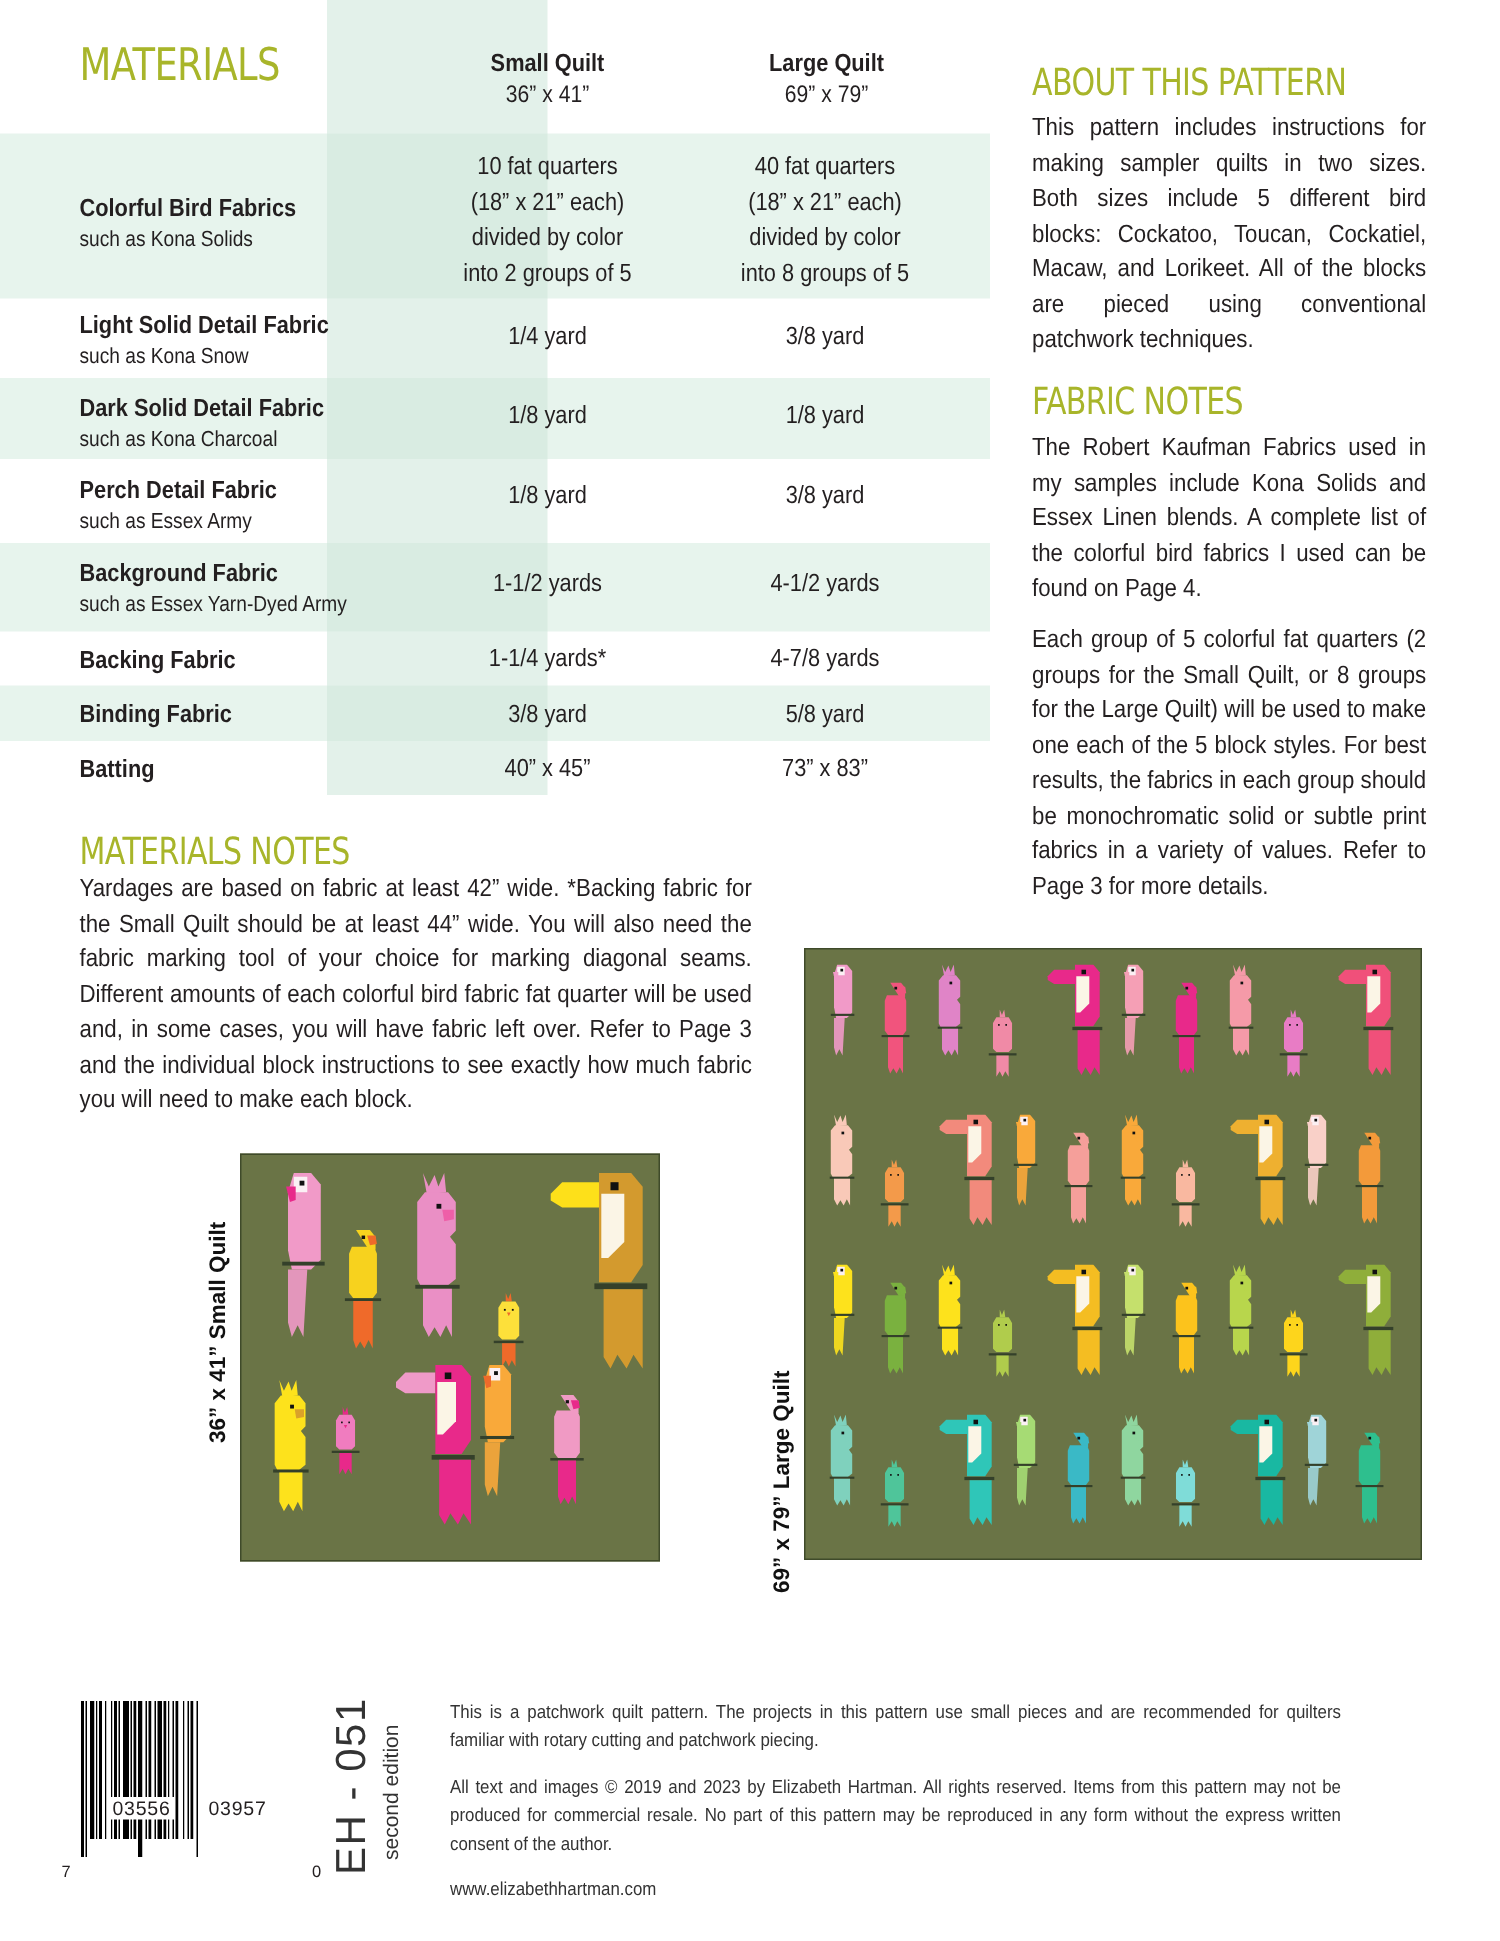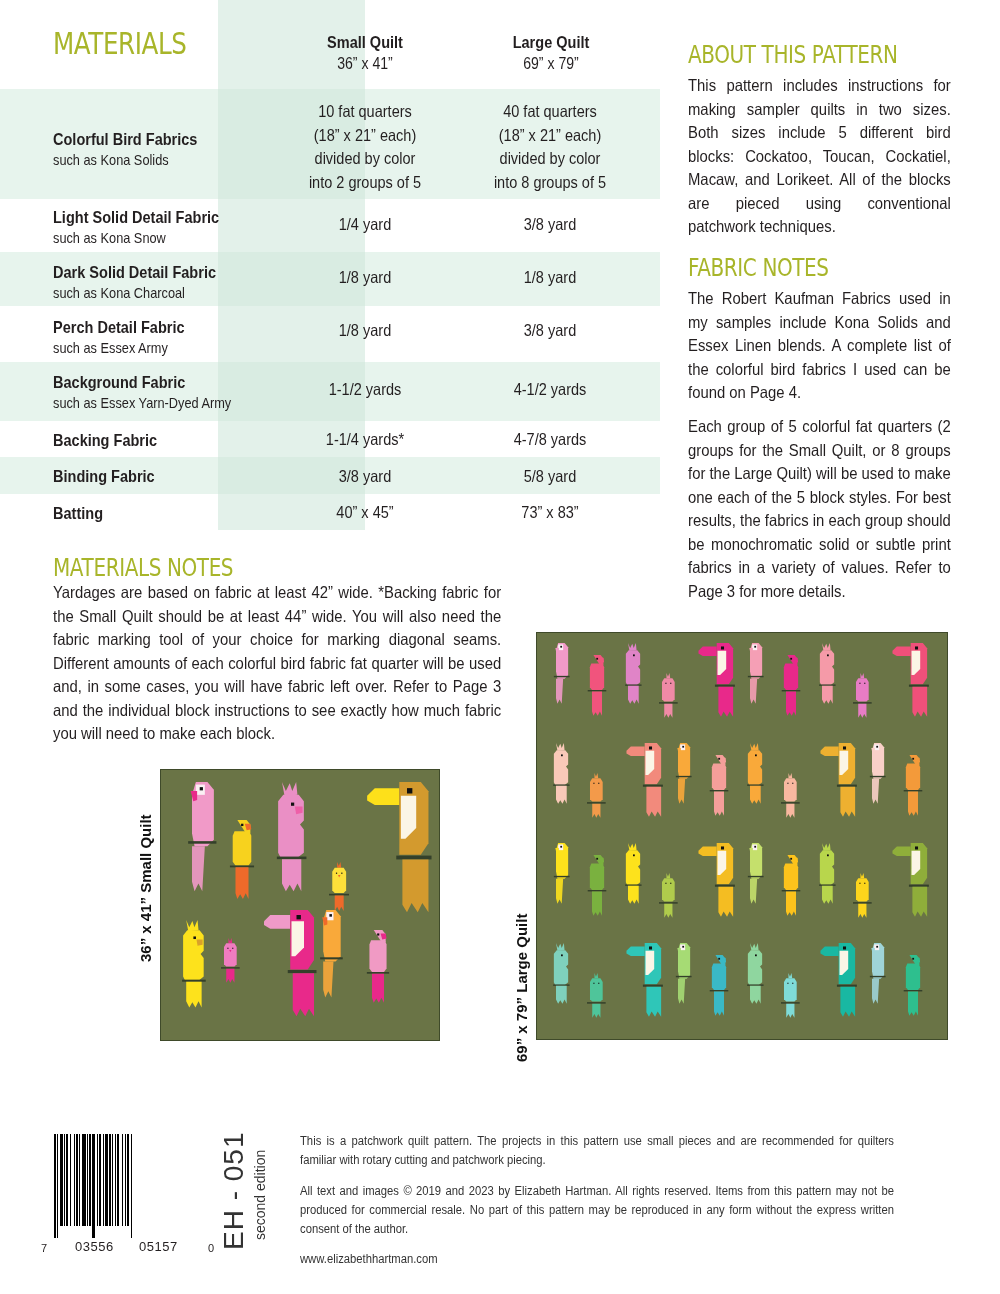--- a/index.html
+++ b/index.html
@@ -75,21 +75,21 @@
 
   .bird { position: absolute; }
 
   
   .barcode {
     position: absolute; left: 54px; top: 1134px; width: 150px; height: 104px;
     display: flex; align-items: flex-start; gap: 0;
   }
   .barcode span { display: block; background: #000; height: 92px; }
   .barcode-digits {
-    position: absolute; top: 1239px; font-size: 13px; font-family: "Liberation Sans", sans-serif; letter-spacing: 0.5px;
+    position: absolute; top: 1198px; font-size: 13px; font-family: "Liberation Sans", sans-serif; letter-spacing: 0.5px;
   }
   .bd-first { left: 41px; font-size: 11px; top: 1242px; }
   .bd-left { left: 73px; }
   .bd-right { left: 137px; }
   .bd-last { left: 208px; font-size: 11px; top: 1242px; }
 
   .sku {
     position: absolute; left: 218px; top: 1250px; font-size: 28px; white-space: nowrap;
     transform: rotate(-90deg); transform-origin: left top; font-weight: normal; color: #333;
     letter-spacing: 1px;
@@ -672,21 +672,21 @@
     <span style="width: 2px; background: rgb(255, 255, 255);"></span>
     <span style="width: 1px; background: rgb(0, 0, 0);"></span>
     <span style="width: 1px; background: rgb(255, 255, 255);"></span>
     <span style="width: 2px; background: rgb(0, 0, 0);"></span>
     <span style="width: 2px; background: rgb(255, 255, 255); height: 104px;"></span>
     <span style="width: 1px; background: rgb(0, 0, 0); height: 104px;"></span>
     <span style="width: 1px; background: rgb(255, 255, 255); height: 104px;"></span>
   </div>
 <div class="barcode-digits bd-first">7</div>
 <div class="barcode-digits bd-left" style="background:#fff;padding:0 2px;">03556</div>
-<div class="barcode-digits bd-right" style="background:#fff;padding:0 2px;">05157</div>
+<div class="barcode-digits bd-right" style="background:#fff;padding:0 2px;">03957</div>
 <div class="barcode-digits bd-last">0</div>
 
 <div class="sku">EH - 051</div>
 <div class="edition">second edition</div>
 
 <p class="footer-text ft-1">This is a patchwork quilt pattern. The projects in this pattern use small pieces and are recommended for quilters familiar with rotary cutting and patchwork piecing.</p>
 <p class="footer-text ft-2">All text and images © 2019 and 2023 by Elizabeth Hartman. All rights reserved. Items from this pattern may not be produced for commercial resale. No part of this pattern may be reproduced in any form without the express written consent of the author.</p>
 <p class="footer-text ft-url">www.elizabethhartman.com</p>
 
 </body></html>

